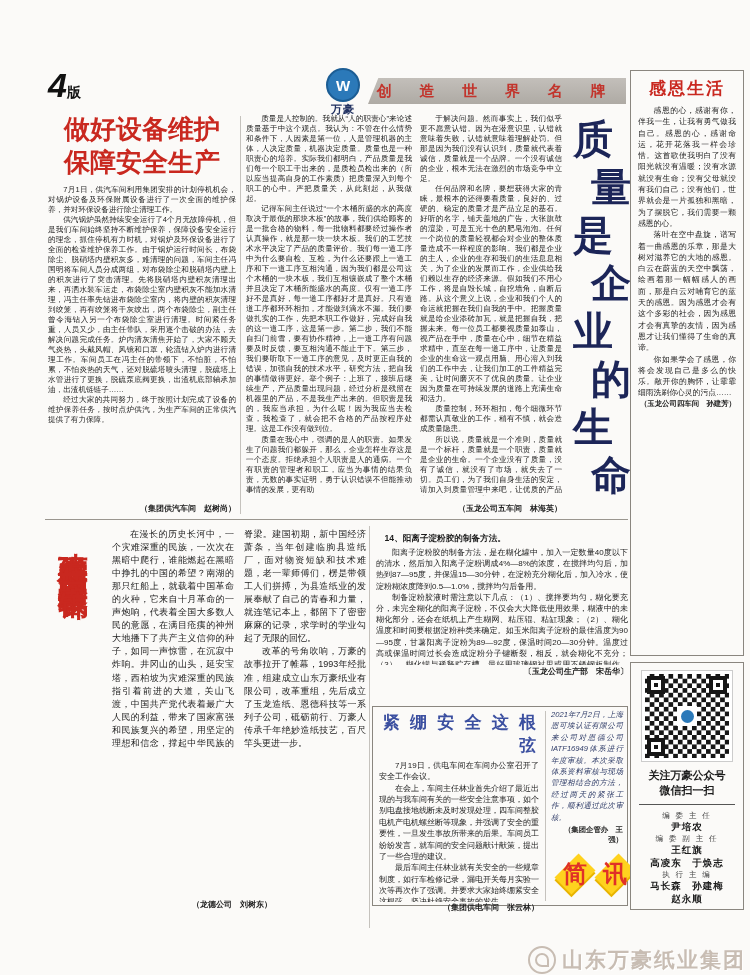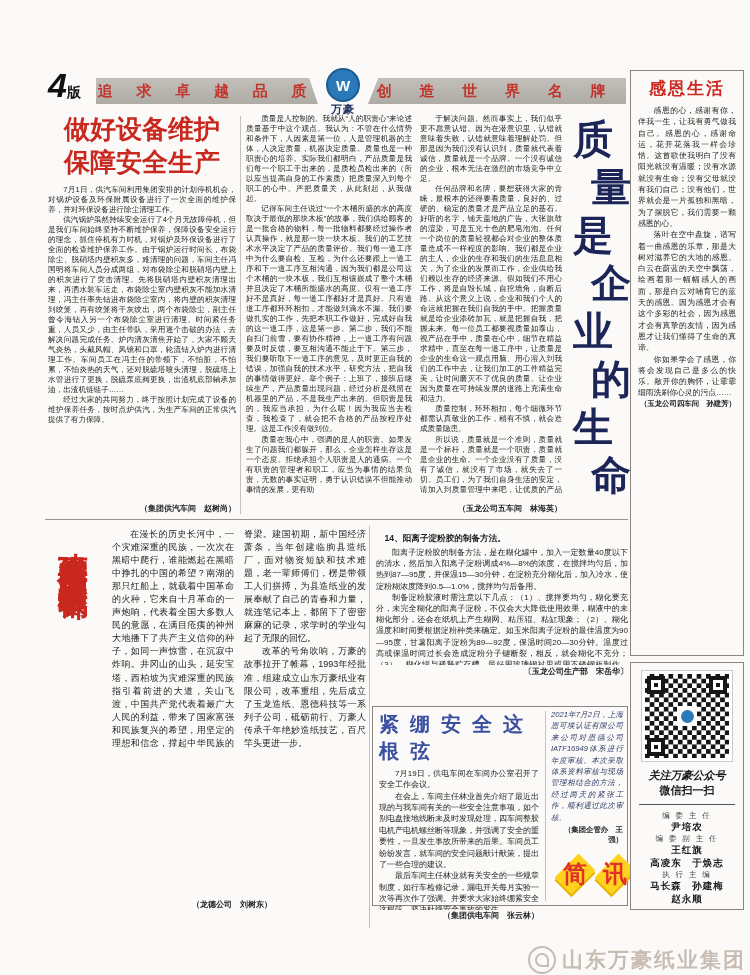--- a/index.html
+++ b/index.html
@@ -22,21 +22,21 @@
   .body-txt p{margin:0;text-indent:2em;}
   .byline{font-weight:bold;text-align:right;font-size:8px;}
   .vrule{width:1px;background:#c5c2bd;}
   .hrule{height:1px;background:#9a968f;}
   
   .red-title{color:#c9281f;font-weight:bold;text-align:center;font-family:"Liberation Serif",serif;}
   .vertical-red{writing-mode:vertical-rl;text-orientation:upright;color:#c9281f;font-weight:bold;
                 font-family:"Liberation Serif",serif;letter-spacing:3px;}
   .stagger span{display:block;}
   .green-title{color:#1d9044;font-weight:bold;text-align:center;font-size:23px;font-family:"Liberation Serif",serif;}
-  .blue-title{color:#3b4fa0;font-weight:bold;font-size:20px;letter-spacing:3px;text-align:left;
+  .blue-title{color:#3b4fa0;font-weight:bold;font-size:17px;letter-spacing:3px;text-align:right;
               font-family:"Liberation Serif",serif;}
   .sb-box{border:1px solid #8a867f;background:#fbfaf8;}
   .sb-title{color:#c9281f;font-weight:bold;font-size:17px;text-align:center;letter-spacing:2px;
             font-family:"Liberation Serif",serif;}
   
   .brief-txt{font-size:7.6px;line-height:1.5;color:#2f3c68;font-style:italic;text-align:justify;}
   .diamond{width:34px;height:34px;background:#ffd21e;transform:rotate(45deg);display:flex;align-items:center;
            justify-content:center;box-shadow:2px 2px 0 #e8b400;}
   .diamond b{transform:rotate(-45deg);color:#e03028;font-size:24px;font-family:"Liberation Serif",serif;}
   .mini-diamond{width:9px;height:9px;background:#ffd21e;transform:rotate(45deg);}
@@ -60,23 +60,20 @@
   .brand-logo::after{content:"";position:absolute;left:5px;top:5px;width:10px;height:10px;border:2px solid #c8bdb3;
                      border-radius:50% 50% 0 50%;}
 </style>
 </head>
 <body>
 
 <div class="page">
 
   <div class="abs edition" style="left:48px;top:66px;">
     <span class="num">4</span><span class="lab">版</span>
-  </div>
-  <div class="abs banner banner-l" style="left:96px;top:78px;width:222px;">
-    <span style="letter-spacing:10px;">追 求 卓 越 品 质</span>
   </div>
   <div class="abs" style="left:326px;top:68px;width:34px;text-align:center;">
     <div class="logo-circle" style="margin:0 auto;">
       <span>W</span>
     </div>
     <div class="logo-word">万豪</div>
   </div>
   <div class="abs banner banner-r" style="left:368px;top:78px;width:258px;">
     <span style="letter-spacing:12px;">创 造 世 界 名 牌</span>
   </div>
@@ -183,21 +180,21 @@
 
   <div class="abs sb-box" style="left:630px;top:662px;width:114px;height:248px;box-sizing:border-box;padding:8px 6px;">
     <div class="qr" style="margin:0 auto;">
       <span class="finder" style="left:2px;top:2px;"></span>
       <span class="finder" style="right:2px;top:2px;"></span>
       <span class="finder" style="left:2px;bottom:2px;"></span>
       <span class="qr-center">
           <i></i>
         </span>
     </div>
-    <div class="cap" style="margin-top:7px;font-style:italic;">关注万豪公众号</div>
+    <div class="cap" style="margin-top:7px;">关注万豪公众号</div>
     <div class="cap">微信扫一扫</div>
     <div class="hrule" style="margin:6px 2px;background:#555;"></div>
     <div>
       <div class="credit-role">编 委 主 任</div>
       <div class="credit-name">尹培农</div>
       <div class="credit-role">编 委 副 主 任</div>
       <div class="credit-name">王红旗</div>
       <div class="credit-name">高凌东　于焕志</div>
       <div class="credit-role">执 行 主 编</div>
       <div class="credit-name">马长森　孙建梅</div>

